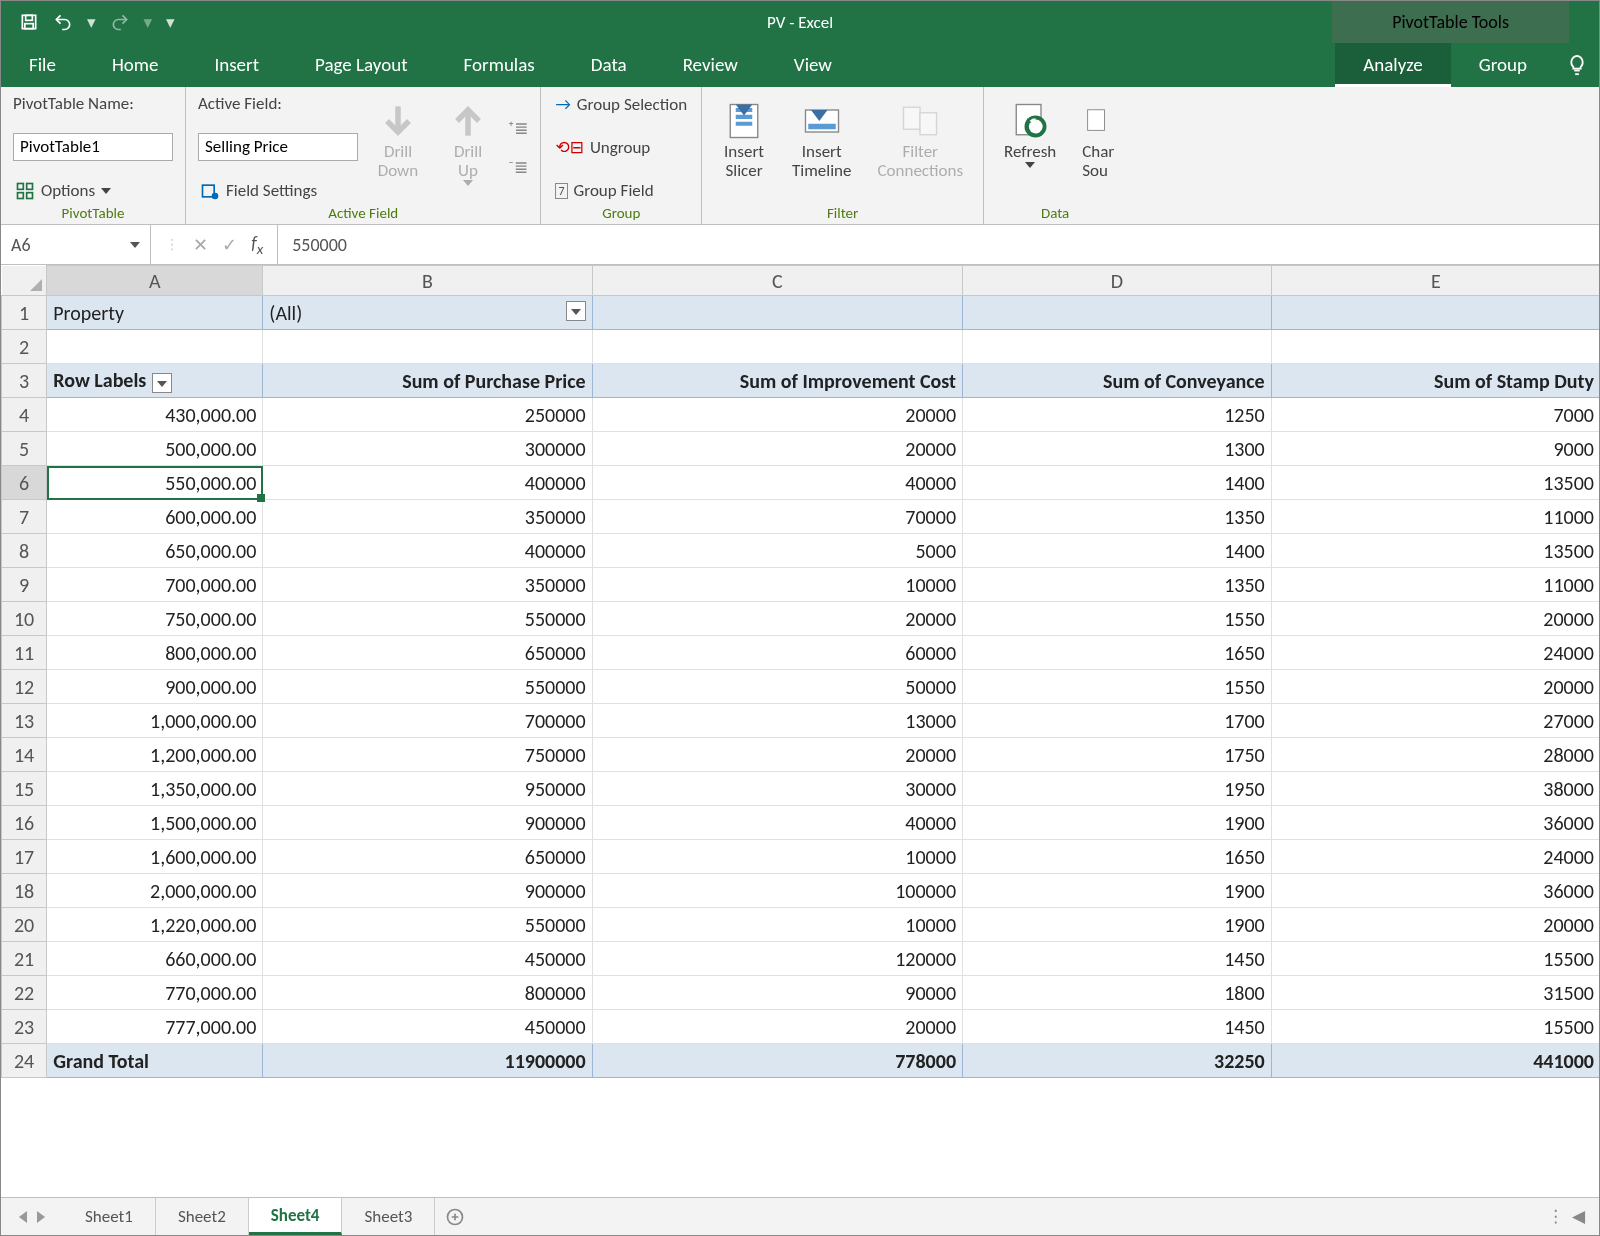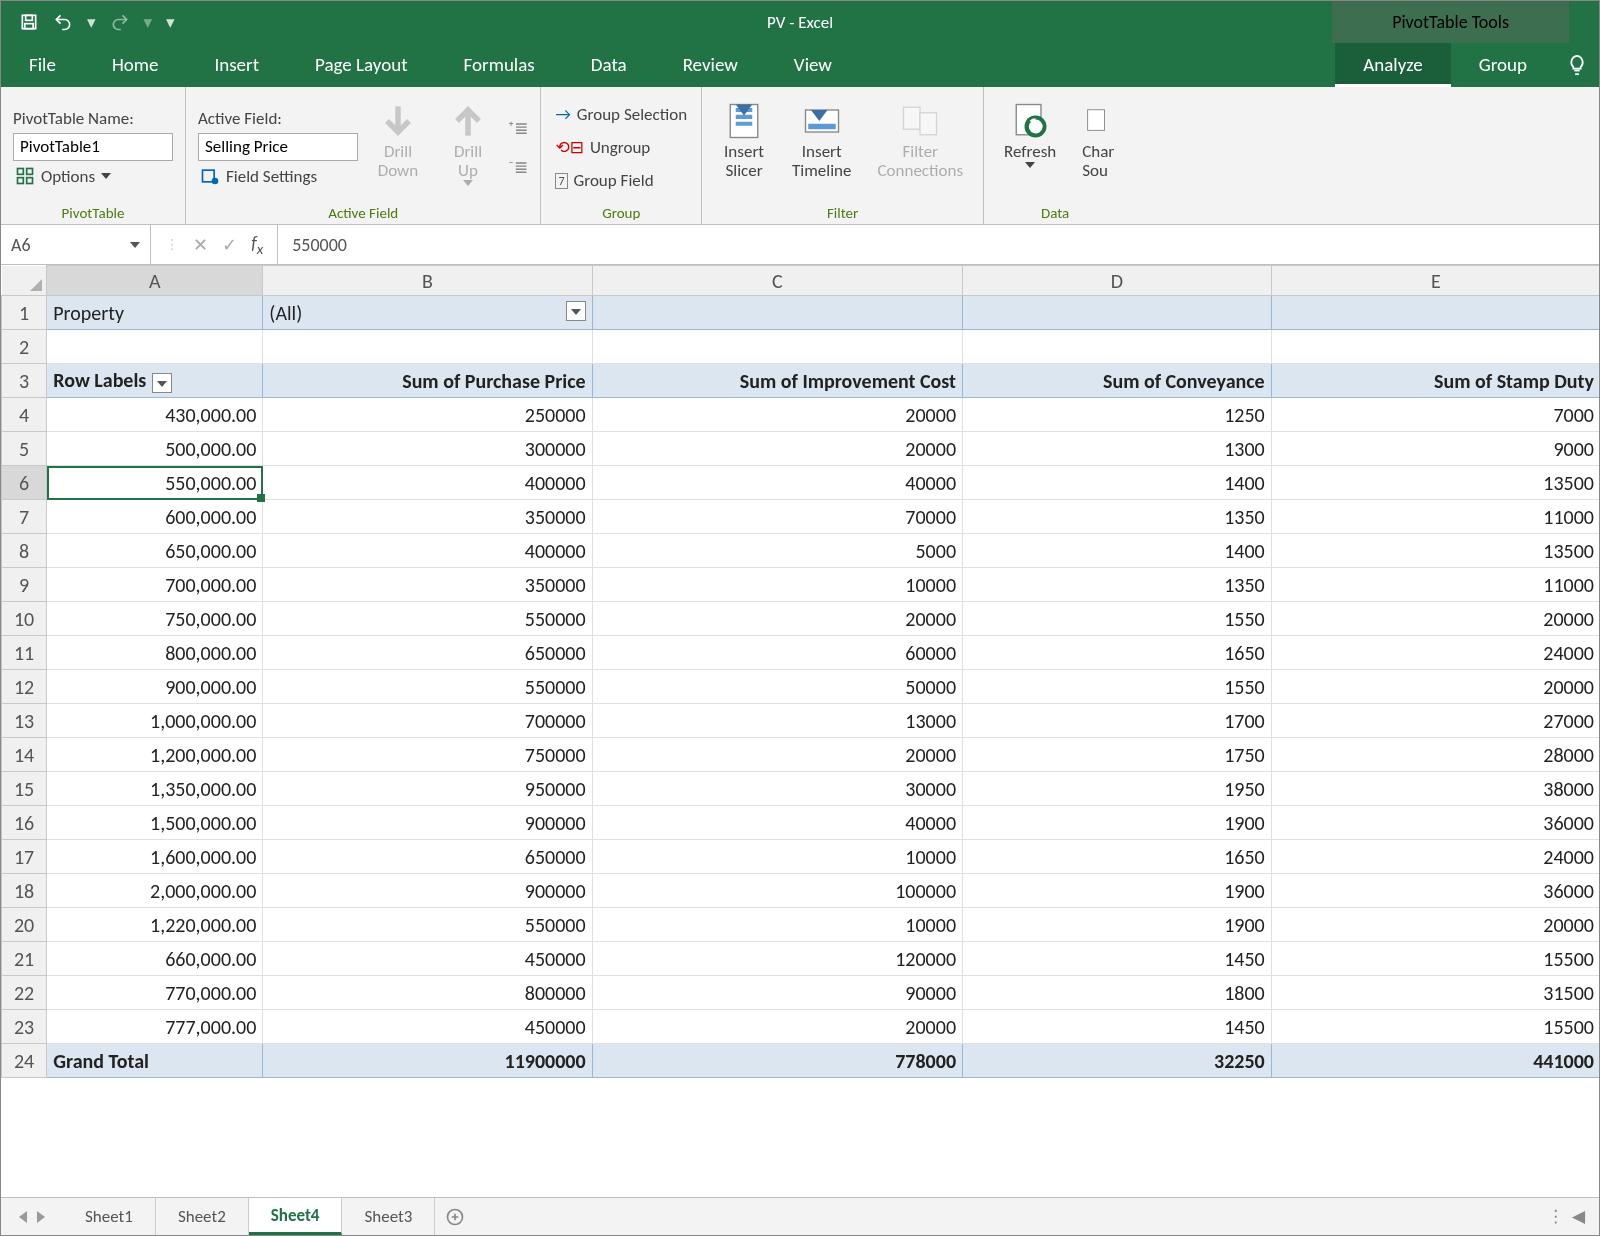--- a/index.html
+++ b/index.html
@@ -70,21 +70,21 @@
     display:flex;
     flex-direction:column;
   }
   .ribbon .group .body{flex:1;display:flex;gap:10px;align-items:stretch;}
   .ribbon .group .label{
     text-align:center;font-size:15px;color:#4d7c0f;padding-top:2px;
   }
   .ribbon input[type=text]{
     font:inherit;height:28px;border:1px solid #aaa;padding:0 6px;background:#fff;width:160px;
   }
-  .stack{display:flex;flex-direction:column;gap:4px;justify-content:center;}
+  .stack{display:flex;flex-direction:column;gap:4px;justify-content:space-between;}
   .btn-sm{display:flex;align-items:center;gap:6px;cursor:pointer;padding:1px 2px;}
   .vbtn{display:flex;flex-direction:column;align-items:center;justify-content:flex-start;cursor:pointer;padding:6px 8px;text-align:center;line-height:1.1;}
   .vbtn svg,.vbtn .ico{width:44px;height:44px;}
   .vbtn.disabled{opacity:0.4;cursor:default;}
   
   .fbar{
     display:flex;align-items:stretch;height:40px;border-bottom:1px solid var(--ribbon-border);
     background:#fff;font-size:18px;color:#555;
   }
   .namebox{width:150px;border-right:1px solid var(--ribbon-border);display:flex;align-items:center;padding:0 10px;justify-content:space-between;}

